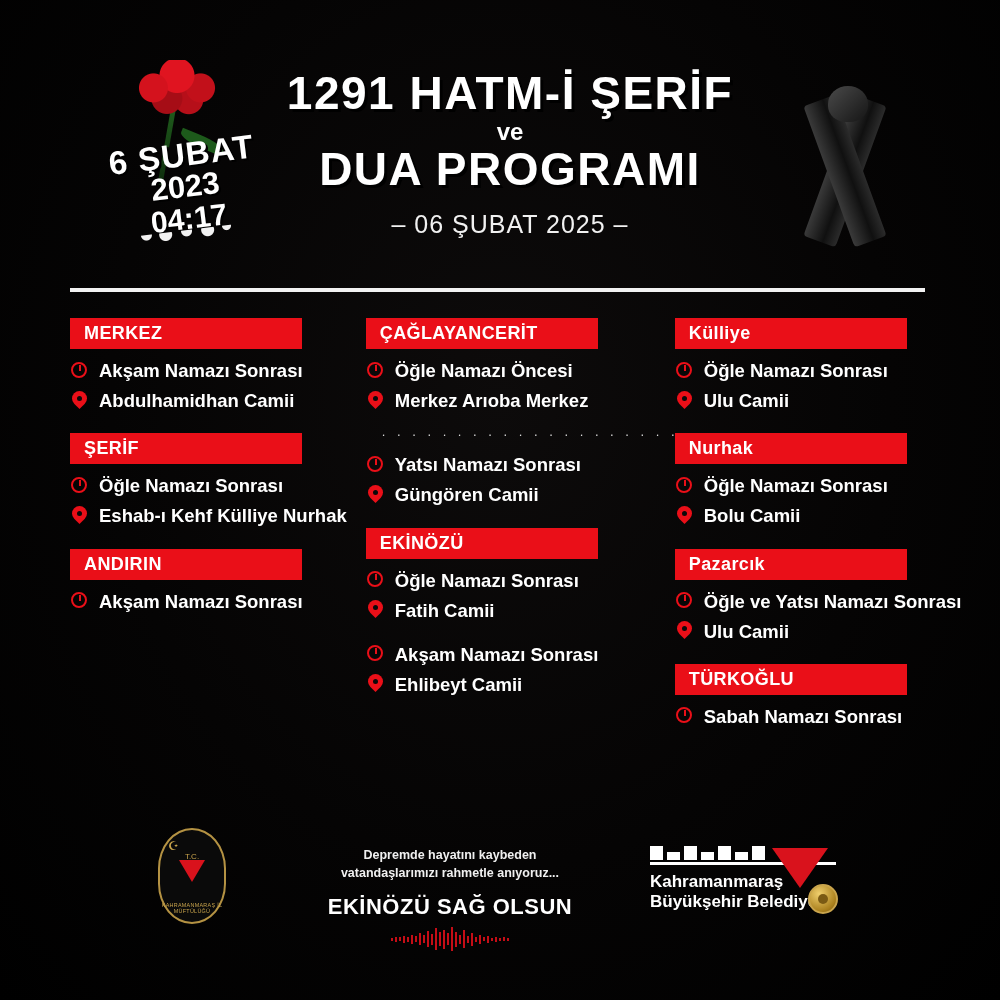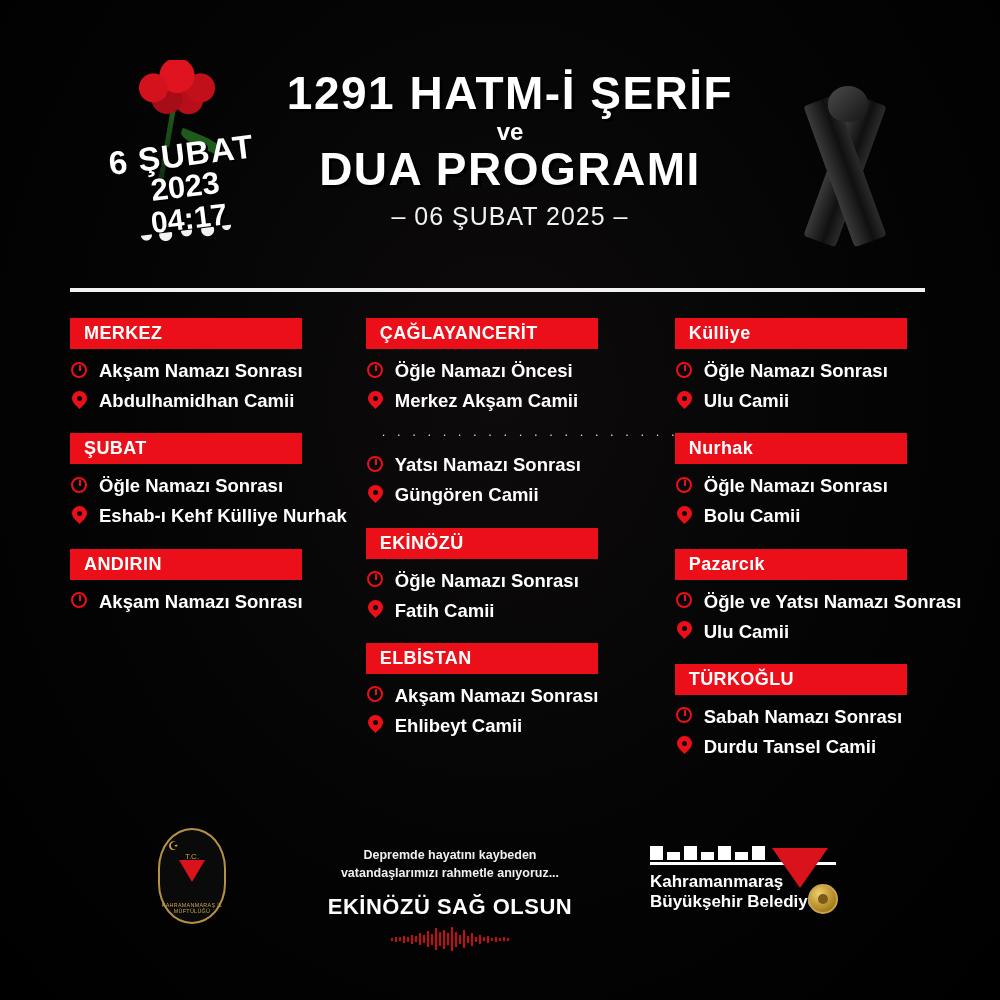--- a/index.html
+++ b/index.html
@@ -144,21 +144,21 @@
     margin-top: 2px;
   }
   .title-main2 {
     font-size: 46px;
     font-weight: 800;
     letter-spacing: 1.5px;
     line-height: 1.05;
     text-shadow: 3px 3px 0 #000;
   }
   .title-date {
-    margin-top: 8px;
+    margin-top: 16px;
     font-size: 25px;
     font-weight: 500;
     letter-spacing: 1px;
     color: #f1f1f1;
   }
 
   
   .ribbon {
     position: absolute;
     right: 80px;
@@ -489,21 +489,21 @@
         <span class="ic clock"></span>
         <span class="txt">Akşam Namazı Sonrası</span>
       </div>
       <div class="row">
         <span class="ic pin"></span>
         <span class="txt">Abdulhamidhan Camii</span>
       </div>
 
       <div class="group-gap"></div>
 
-      <div class="city-bar">ŞUBAT</div>
+      <div class="city-bar">ŞERİF</div>
       <div class="row">
         <span class="ic clock"></span>
         <span class="txt">Öğle Namazı Sonrası</span>
       </div>
       <div class="row">
         <span class="ic pin"></span>
         <span class="txt">Eshab-ı Kehf Külliye Nurhak</span>
       </div>
 
       <div class="group-gap"></div>
@@ -517,21 +517,21 @@
 
     <div class="col c2">
 
       <div class="city-bar">ÇAĞLAYANCERİT</div>
       <div class="row">
         <span class="ic clock"></span>
         <span class="txt">Öğle Namazı Öncesi</span>
       </div>
       <div class="row">
         <span class="ic pin"></span>
-        <span class="txt">Merkez Akşam Camii</span>
+        <span class="txt">Merkez Arıoba Merkez</span>
       </div>
 
       <div class="dots">. . . . . . . . . . . . . . . . . . . . . . . . . .</div>
 
       <div class="row">
         <span class="ic clock"></span>
         <span class="txt">Yatsı Namazı Sonrası</span>
       </div>
       <div class="row">
         <span class="ic pin"></span>
@@ -545,21 +545,20 @@
         <span class="ic clock"></span>
         <span class="txt">Öğle Namazı Sonrası</span>
       </div>
       <div class="row">
         <span class="ic pin"></span>
         <span class="txt">Fatih Camii</span>
       </div>
 
       <div class="group-gap"></div>
 
-      <div class="city-bar">ELBİSTAN</div>
       <div class="row">
         <span class="ic clock"></span>
         <span class="txt">Akşam Namazı Sonrası</span>
       </div>
       <div class="row">
         <span class="ic pin"></span>
         <span class="txt">Ehlibeyt Camii</span>
       </div>
     </div>
 
@@ -598,24 +597,20 @@
         <span class="ic pin"></span>
         <span class="txt">Ulu Camii</span>
       </div>
 
       <div class="group-gap"></div>
 
       <div class="city-bar wide">TÜRKOĞLU</div>
       <div class="row">
         <span class="ic clock"></span>
         <span class="txt">Sabah Namazı Sonrası</span>
-      </div>
-      <div class="row">
-        <span class="ic pin"></span>
-        <span class="txt">Durdu Tansel Camii</span>
       </div>
     </div>
   </div>
 
   <div class="footer">
 
     <div class="seal">
       <span class="star">☪</span>
       <span class="cap">T.C.</span>
       <span class="tri"></span>

